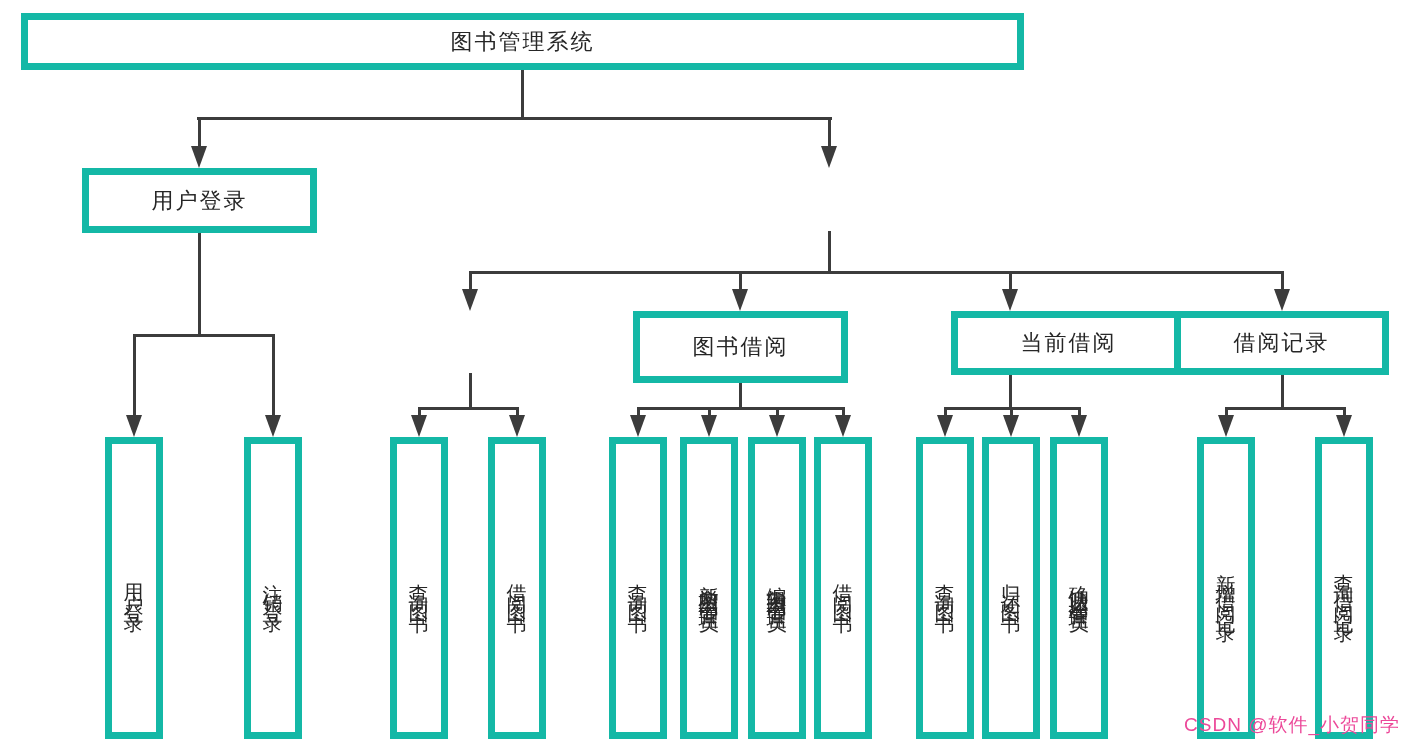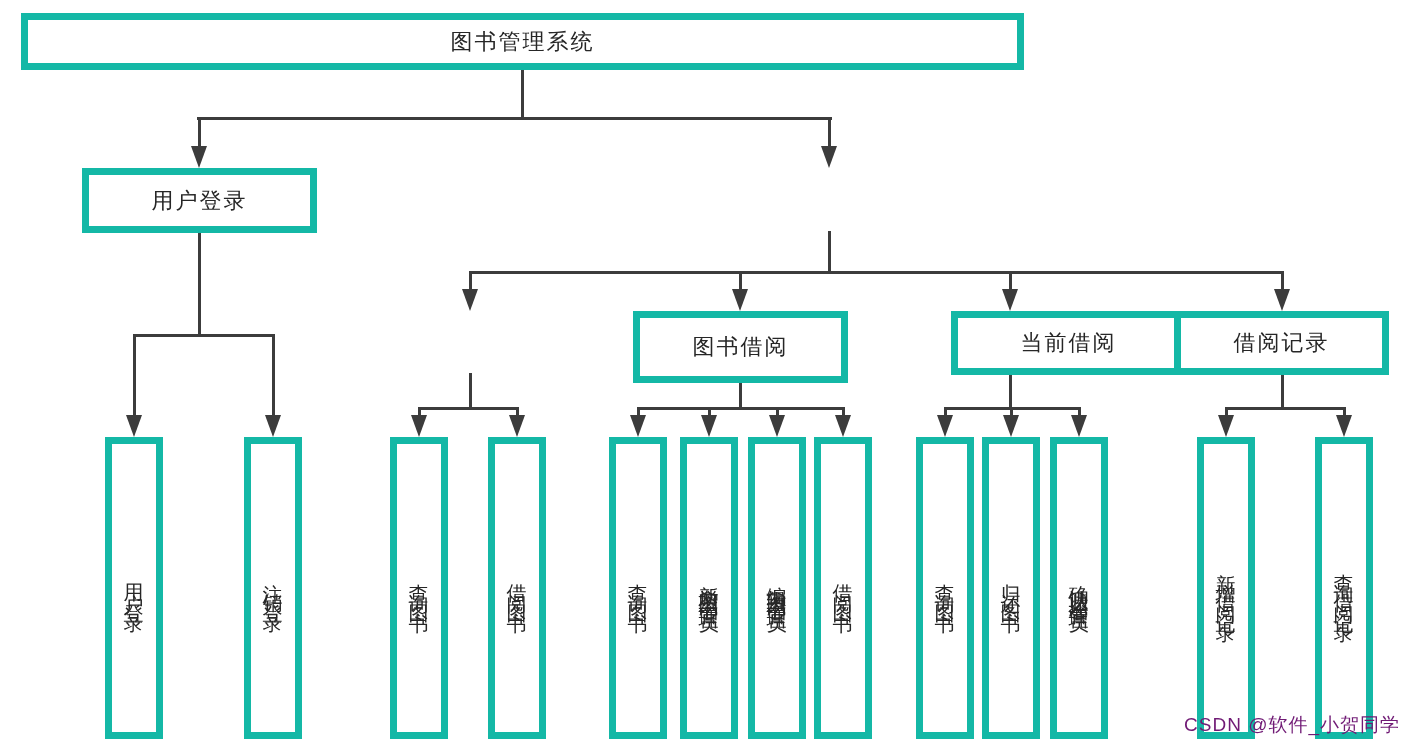--- a/index.html
+++ b/index.html
@@ -20,21 +20,21 @@
   .tall.dense .lbl{letter-spacing:4px;}
   .vline{position:absolute;width:3px;background:#3c3c3c;z-index:1;}
   .hline{position:absolute;height:3px;background:#3c3c3c;z-index:1;}
   .ahead{
     position:absolute;width:0;height:0;z-index:1;
     border-left:8px solid transparent;border-right:8px solid transparent;
     border-top:22px solid #3c3c3c;
   }
   .watermark{
     position:absolute;top:712px;right:5px;z-index:6;
-    font-size:19px;color:#701a75;letter-spacing:1px;white-space:nowrap;
+    font-size:19px;color:#ec4899;letter-spacing:1px;white-space:nowrap;
   }
 </style>
 </head>
 <body>
 
 <div class="canvas">
 
   <div class="vline" style="left:521px;top:68px;height:51px;"></div>
   <div class="hline" style="left:197px;top:117px;width:635px;"></div>
   <div class="vline" style="left:198px;top:117px;height:30px;"></div>

